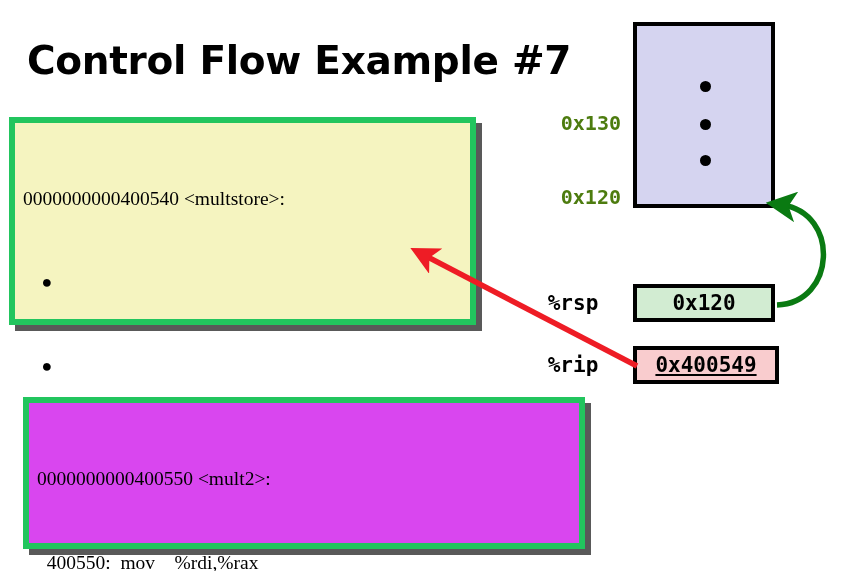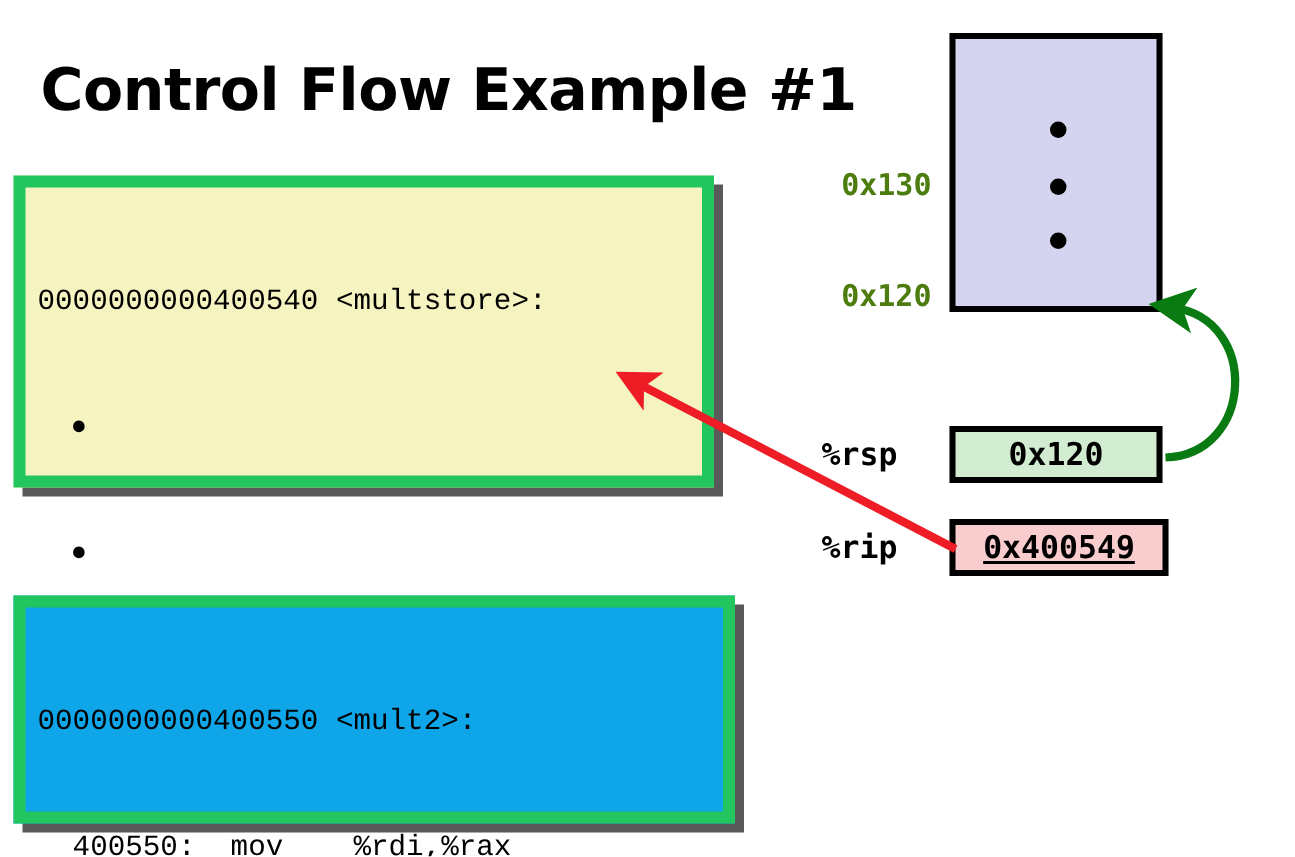--- a/index.html
+++ b/index.html
@@ -26,42 +26,42 @@
     font-weight: bold;
     letter-spacing: -0.3px;
     color: #000000;
     white-space: nowrap;
   }
 
   
   .code-box {
     position: absolute;
     box-sizing: border-box;
-    border: 8px solid #22c55e;
+    border: 6px solid #22c55e;
     box-shadow: 6px 6px 0 rgba(60,60,60,0.85);
-    font-family: Liberation Mono, monospace;
+    font-family: Liberation Serif, serif;
     font-size: 19.5px;
     line-height: 28px;
     color: #000000;
     padding: 6px 0 6px 8px;
     white-space: pre;
   }
   #multstore-box {
     left: 9px;
     top: 117px;
     width: 467px;
     height: 208px;
     background: #f5f4c0;
   }
   #mult2-box {
-    left: 9px;
+    left: 23px;
     top: 397px;
-    width: 481px;
+    width: 562px;
     height: 152px;
-    background: #0ea5e9;
+    background: #d946ef;
   }
   .code-line { display: block; height: 28px; }
   .code-bullet {
     display: block;
     height: 28px;
     line-height: 28px;
     padding-left: 1.9ch;
   }
   .code-bullet i {
     font-style: normal;
@@ -149,21 +149,21 @@
     width: 863px;
     height: 571px;
     pointer-events: none;
   }
 </style>
 </head>
 <body>
 
 <div id="slide">
 
-  <div id="slide-title">Control Flow Example #1</div>
+  <div id="slide-title">Control Flow Example #7</div>
 
   <div class="code-box" id="multstore-box">
     <span class="code-line">0000000000400540 &lt;multstore&gt;:</span>
     <span class="code-bullet"><i>●</i></span>
     <span class="code-bullet"><i>●</i></span>
     <span class="code-line">  400544: callq  400550 &lt;mult2&gt;</span>
     <span class="code-line">  400549: mov    %rax,(%rbx)</span>
     
     
   </div>

